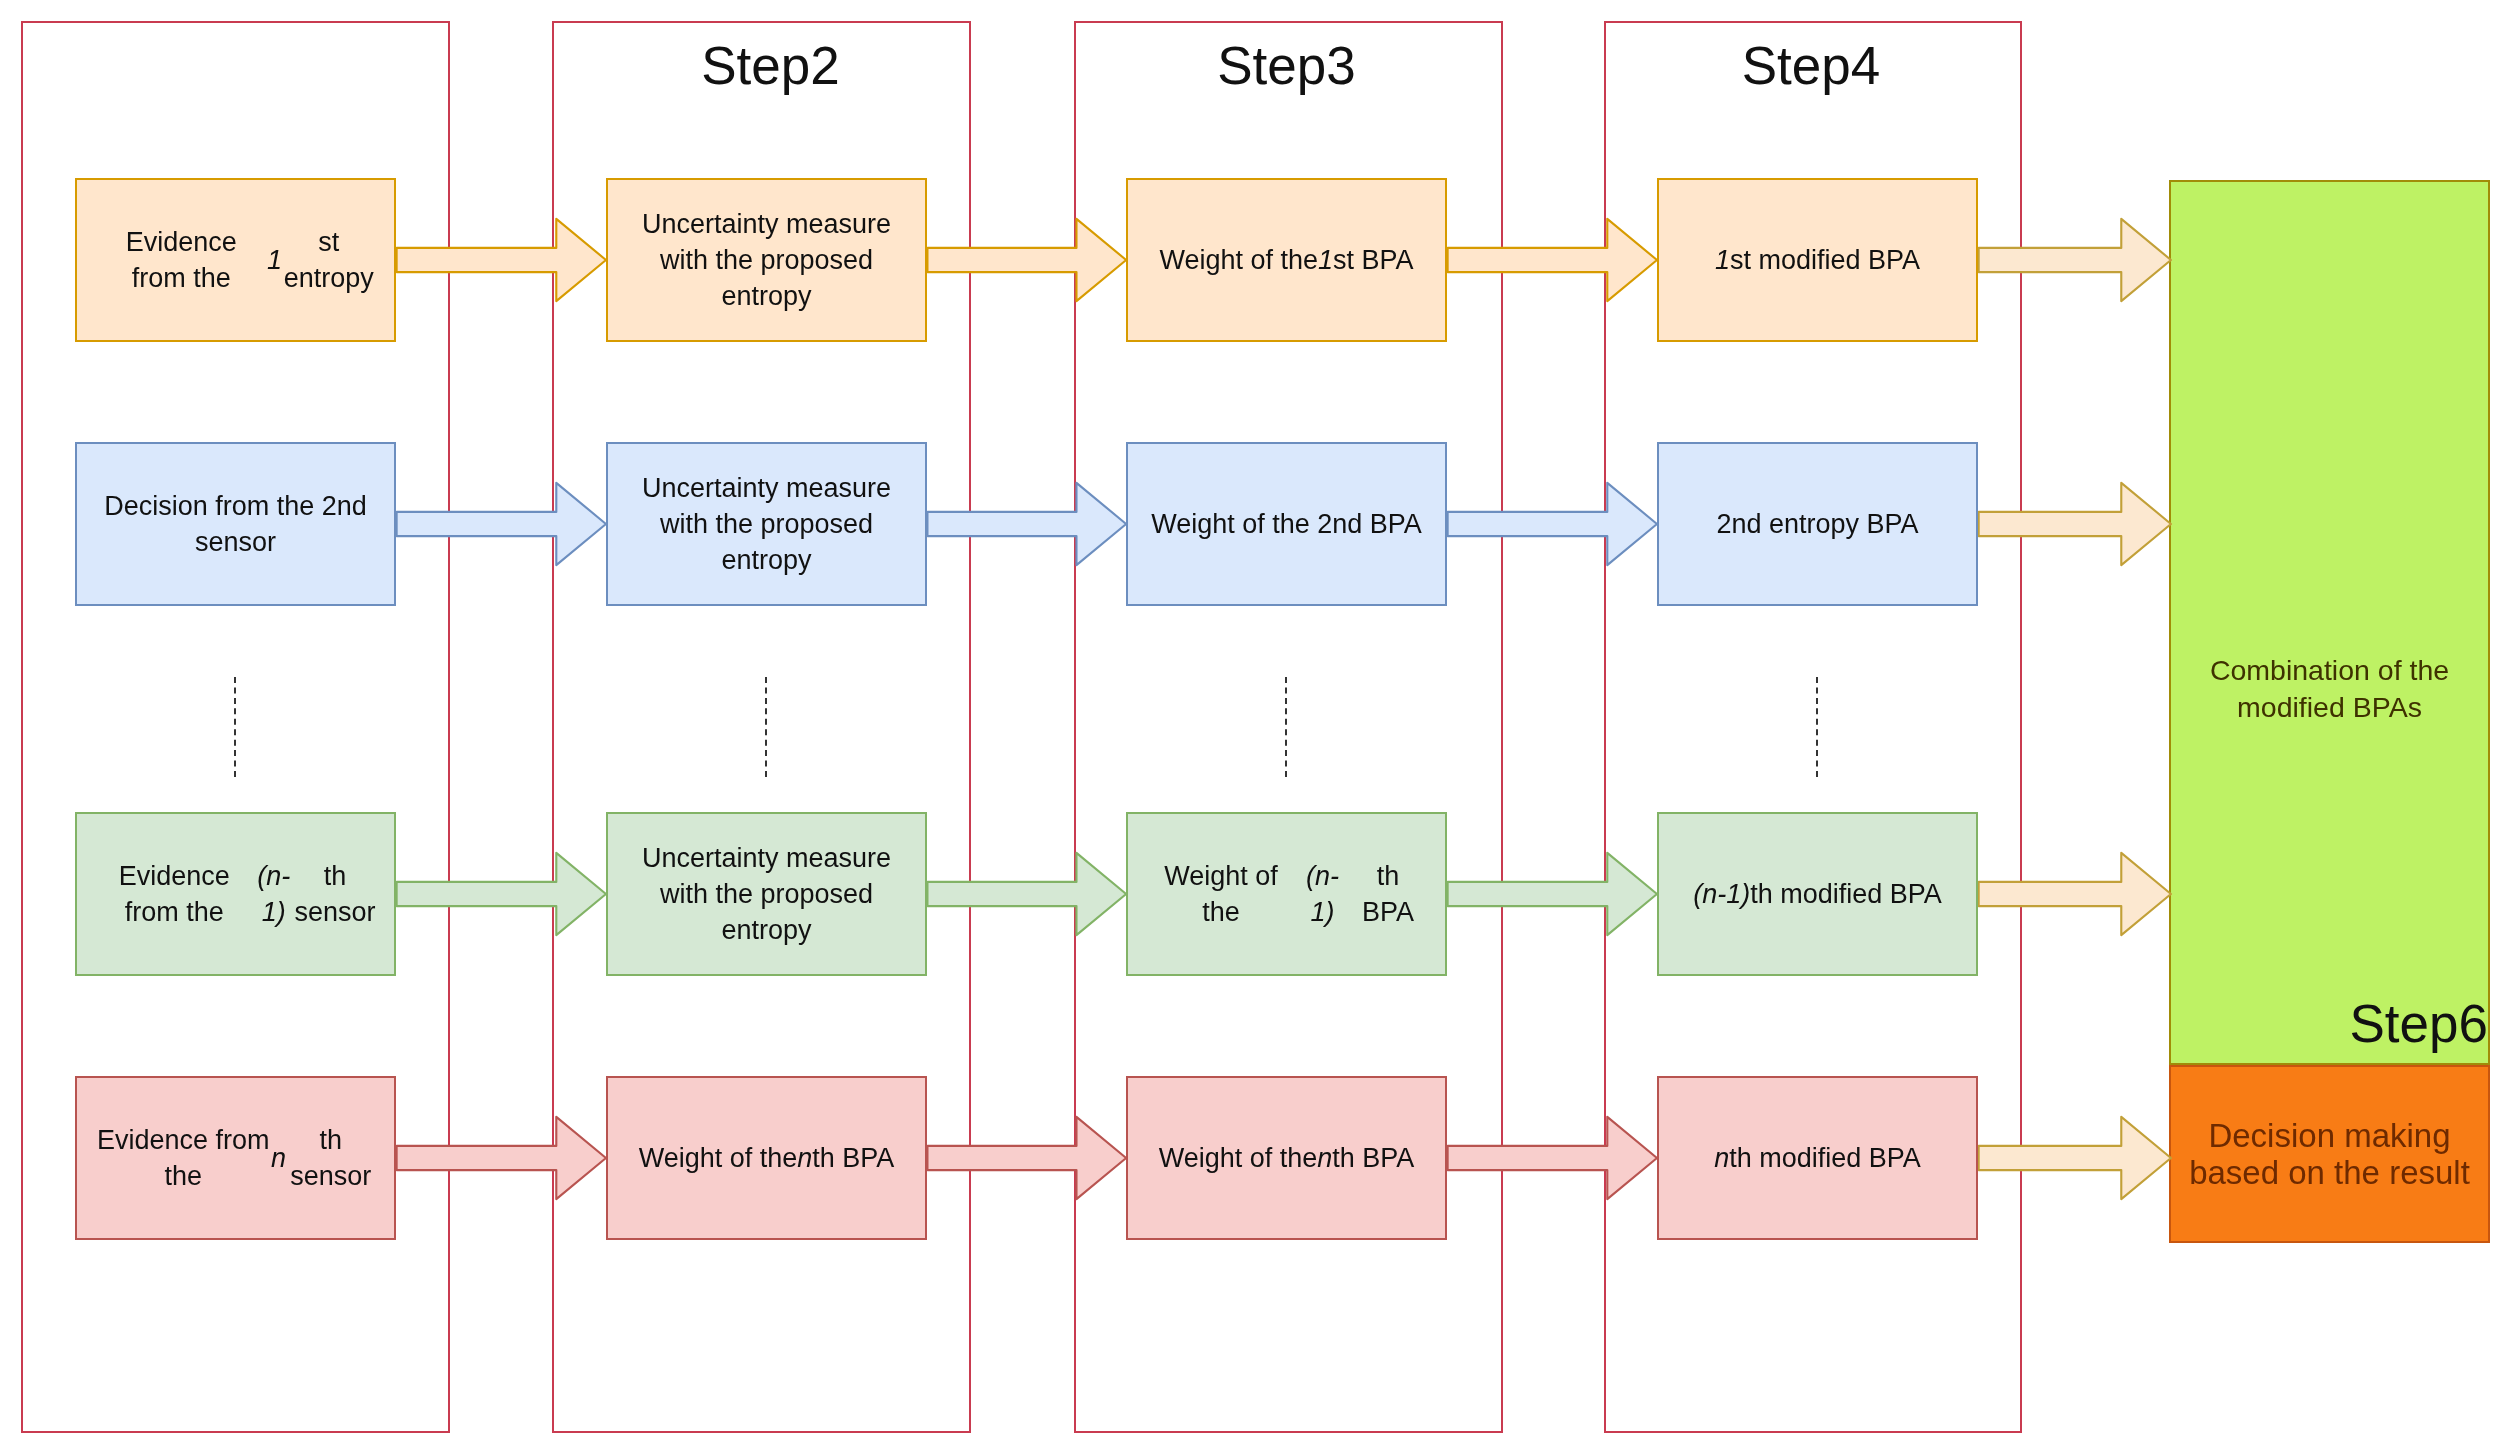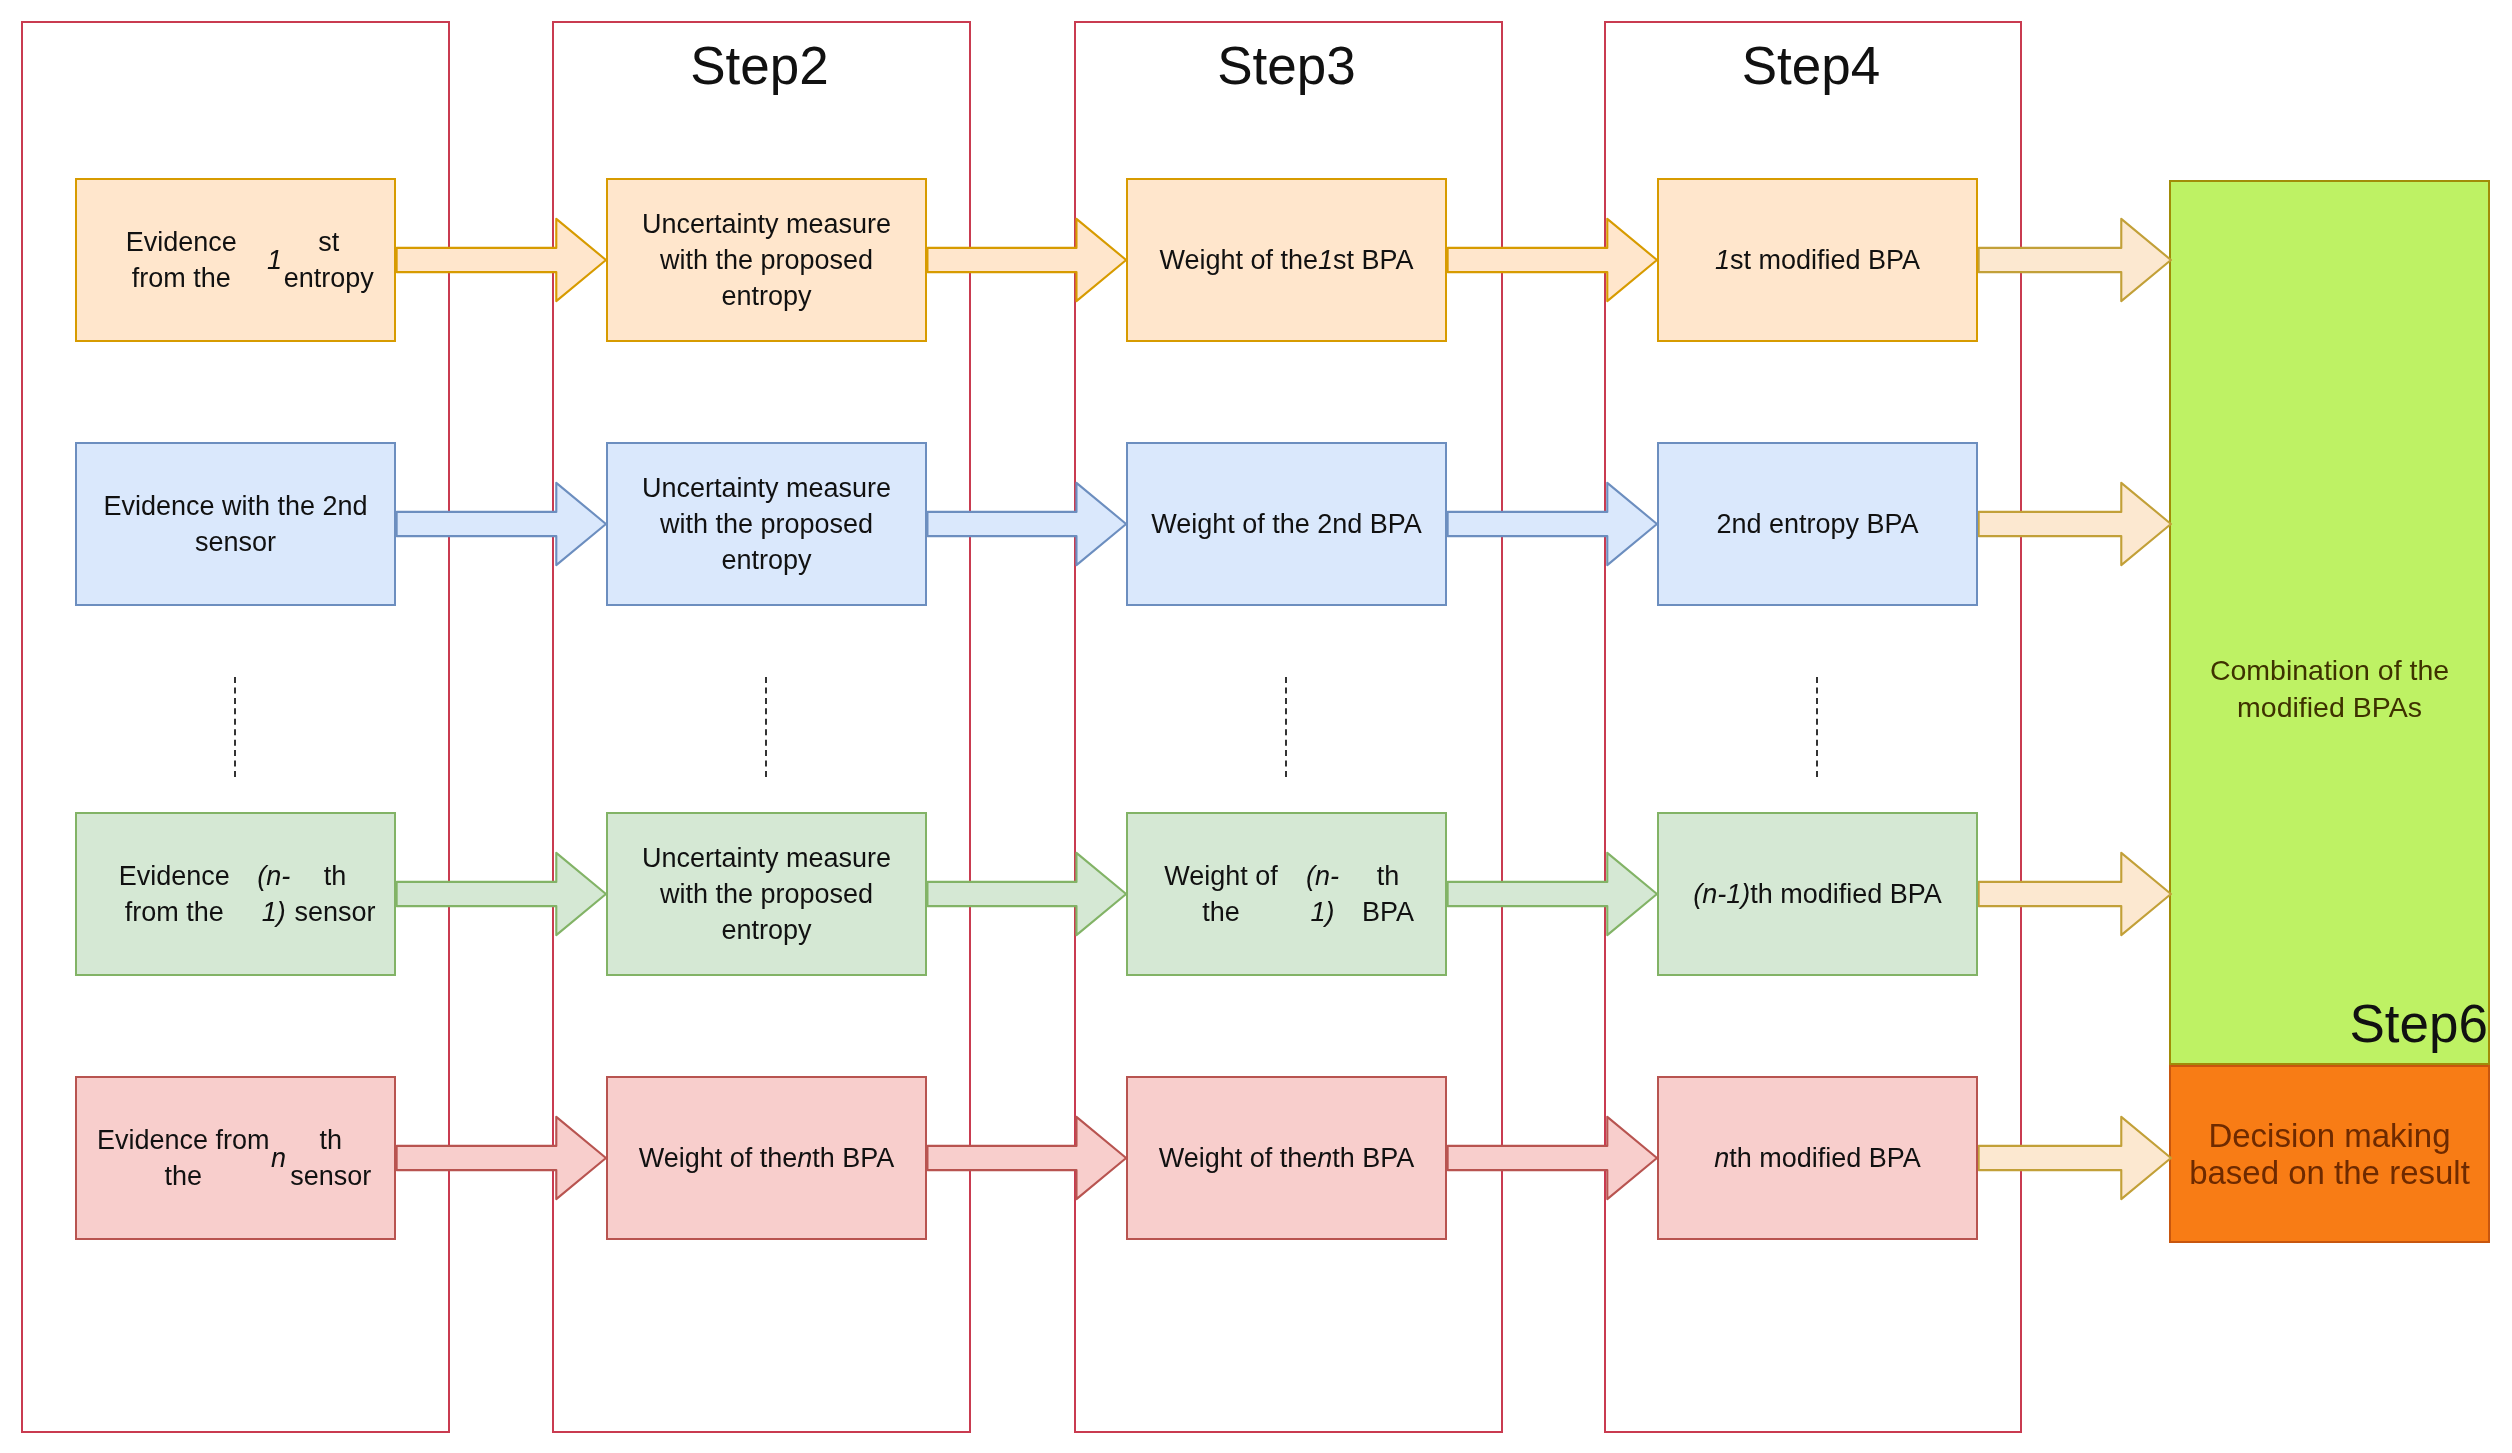--- a/index.html
+++ b/index.html
@@ -9,21 +9,21 @@
   }
   .col-frame{position:absolute;top:21.4px;height:1408px;border:2.1px solid #c93b50;background:transparent;}
   .cf1{left:21.4px;width:425px;}
   .cf2{left:552px;width:415px;}
   .cf3{left:1074px;width:425px;}
   .cf4{left:1604px;width:414px;}
   .step-header{
     position:absolute;top:37px;font-size:53px;line-height:57px;text-align:center;color:#111;
   }
   .sh1{left:21.4px;width:425px;}
-  .sh2{left:552px;width:415px;}
+  .sh2{left:552px;width:415px;padding-left:11px;}
   .sh3{left:1074px;width:425px;}
   .sh4{left:1604px;width:414px;}
   .sh5{left:2169px;width:321px;}
   .gbox{
     position:absolute;width:321px;height:164px;border:2.1px solid;box-sizing:border-box;
     display:flex;align-items:center;justify-content:center;text-align:center;
     font-size:27px;line-height:36px;padding:0 18.5px;
   }
   .cx1{left:75px;}.cx2{left:606px;}.cx3{left:1126px;}.cx4{left:1657px;}
   .ry1{top:178px;}.ry2{top:442px;}.ry3{top:812px;}.ry4{top:1076px;}
@@ -80,21 +80,21 @@
       <span>Weight of the </span>
       <span class="it">1</span>
       <span>st BPA</span>
     </div>
   <div class="gbox po cx4 ry1">
       <span class="it">1</span>
       <span>st modified BPA</span>
     </div>
 
   <div class="gbox pb cx1 ry2">
-      <span>Evidence with the 2nd sensor</span>
+      <span>Decision from the 2nd sensor</span>
     </div>
   <div class="gbox pb cx2 ry2">
       <span>Uncertainty measure with the proposed entropy</span>
     </div>
   <div class="gbox pb cx3 ry2">
       <span>Weight of the 2nd BPA</span>
     </div>
   <div class="gbox pb cx4 ry2">
       <span>2nd entropy BPA</span>
     </div>

